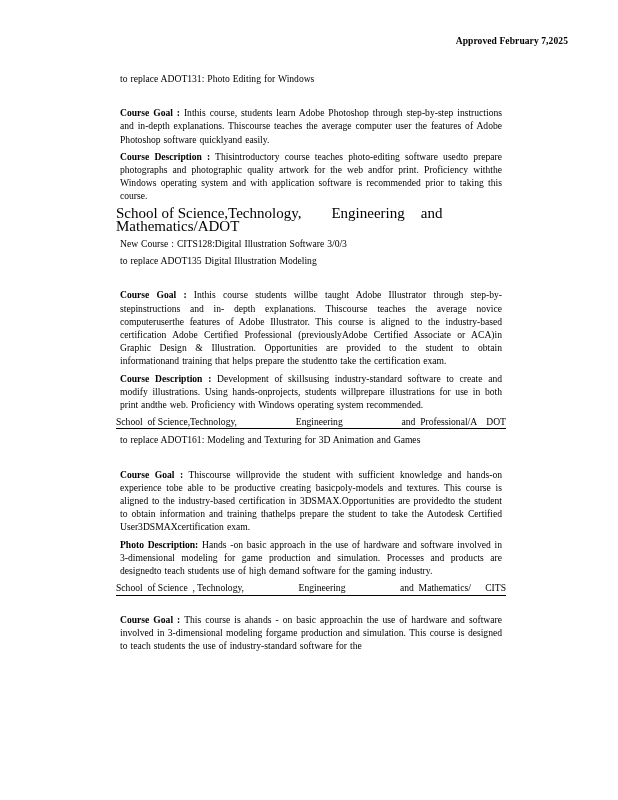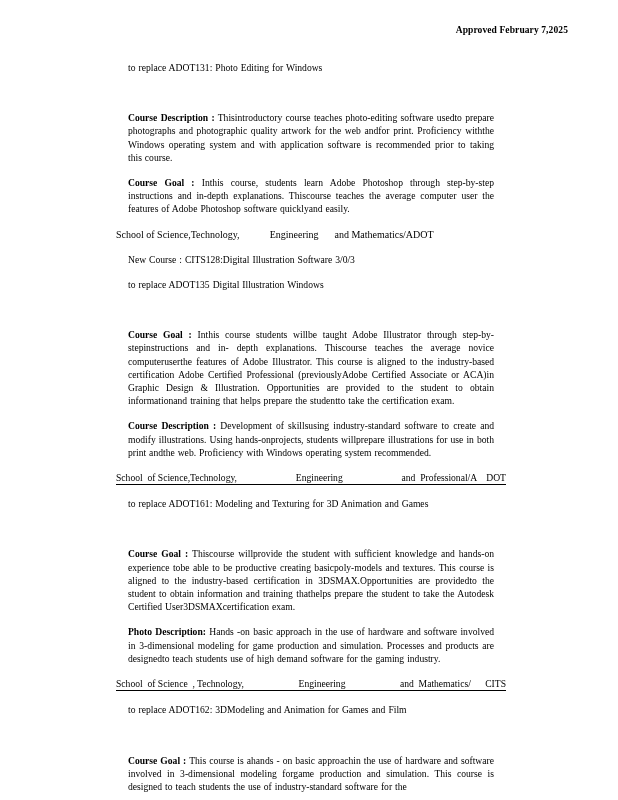--- a/index.html
+++ b/index.html
@@ -12,36 +12,36 @@
     height: 800px;
     font-family: "Liberation Serif", serif;
     color: #000000;
     overflow: hidden;
   }
   .page {
     position: relative;
     width: 618px;
     height: 584px;
     box-sizing: border-box;
-    padding: 25px 46px 20px 46px;
+    padding: 36px 46px 20px 46px;
   }
   .approval {
     text-align: right;
     font-size: 9.5px;
     font-weight: bold;
     font-family: "Liberation Serif", serif;
     letter-spacing: 0.1px;
     margin: 0 0 26px 0;
     padding-right: 4px;
   }
   .body-col {
     margin: 0 66px 0 70px;
   }
   p.ln {
-    margin: 12px;
+    margin: 4px;
     font-size: 9.6px;
     line-height: 13.2px;
     text-align: justify;
     text-justify: inter-word;
     word-spacing: 0.6px;
   }
   p.ln.nojust {
     text-align: left;
   }
   .gap {
@@ -52,46 +52,46 @@
     display: flex;
     justify-content: space-between;
     font-size: 9.6px;
     line-height: 13.2px;
     border-bottom: 1px solid #000;
     width: 100%;
     box-sizing: border-box;
   }
   .school-line span { white-space: pre; }
   .blockhead {
-    font-size: 10px;
+    font-size: 15px;
     line-height: 13.2px;
   }
 </style>
 </head>
 <body>
 
 <div class="page">
 
   <div class="approval">Approved February 7,2025</div>
 
   <div class="body-col">
 
     <p class="ln nojust">to replace  ADOT131: Photo Editing for Windows</p>
     <div class="gap"></div>
 
+    <p class="ln"><span class="bold">Course   Goal :</span><span> Inthis  course,  students   learn  Adobe  Photoshop  through   step-by-step instructions  and in-depth  explanations.  Thiscourse  teaches  the  average   computer  user the  features  of Adobe Photoshop software quicklyand easily.</span></p>
+
     <p class="ln"><span class="bold">Course   Description   :</span><span> Thisintroductory  course teaches  photo-editing software usedto prepare  photographs  and  photographic  quality artwork for the  web andfor  print. Proficiency withthe  Windows operating  system and with application software  is recommended   prior to taking this course.</span></p>
-
-    <p class="ln"><span class="bold">Course   Goal :</span><span> Inthis  course,  students   learn  Adobe  Photoshop  through   step-by-step instructions  and in-depth  explanations.  Thiscourse  teaches  the  average   computer  user the  features  of Adobe Photoshop software quicklyand easily.</span></p>
 
     <div class="blockhead">
       <span>School  of Science,Technology,</span><span style="display:inline-block;width:30px"></span><span>Engineering</span><span style="display:inline-block;width:16px"></span><span>and Mathematics/ADOT</span>
     </div>
 
     <p class="ln nojust">New   Course   : CITS128:Digital Illustration Software 3/0/3</p>
-    <p class="ln nojust">to replace  ADOT135 Digital Illustration Windows</p>
+    <p class="ln nojust">to replace  ADOT135 Digital Illustration Modeling</p>
 
     <div class="gap"></div>
 
     <p class="ln"><span class="bold">Course   Goal :</span><span> Inthis  course students  willbe  taught  Adobe  Illustrator through  step-by-stepinstructions and in- depth explanations.  Thiscourse  teaches  the  average  novice computeruserthe  features  of Adobe Illustrator.  This  course  is aligned  to the  industry-based  certification Adobe  Certified Professional  (previouslyAdobe Certified Associate or ACA)in  Graphic Design &amp; Illustration.  Opportunities  are  provided  to the student  to obtain  informationand   training  that helps prepare  the studentto  take  the  certification exam.</span></p>
 
     <p class="ln"><span class="bold">Course   Description   :</span><span> Development of skillsusing industry-standard  software  to create and modify illustrations.  Using hands-onprojects,  students  willprepare  illustrations for use  in both print andthe  web.  Proficiency with Windows operating  system recommended.</span></p>
 
     <div class="school-line">
       <span>School  of Science,Technology,</span>
         <span>Engineering</span>
@@ -105,20 +105,19 @@
     <p class="ln"><span class="bold">Course   Goal :</span><span>  Thiscourse  willprovide  the  student  with  sufficient  knowledge  and hands-on experience   tobe  able  to be  productive creating  basicpoly-models  and  textures.  This course  is aligned  to the  industry-based  certification  in 3DSMAX.Opportunities are providedto  the  student  to obtain  information and  training  thathelps  prepare  the student  to take  the  Autodesk Certified User3DSMAXcertification  exam.</span></p>
 
     <p class="ln"><span class="bold">Photo   Description:</span><span>   Hands -on basic approach  in the use of hardware  and software involved  in 3-dimensional  modeling for game  production  and simulation.  Processes  and products  are  designedto   teach  students use of high demand  software  for the gaming industry.</span></p>
 
     <div class="school-line">
       <span>School  of Science  , Technology,</span>
         <span>Engineering</span>
         <span>and  Mathematics/      CITS</span>
     </div>
 
-    <p class="ln nojust">to replace  ADOT162: 3DModeling  and Animation for Games and Film</p>
 
     <div class="gap"></div>
 
     <p class="ln"><span class="bold">Course   Goal :</span><span> This course  is ahands - on basic approachin  the use of hardware   and software  involved  in 3-dimensional  modeling  forgame   production  and simulation.  This course  is designed  to teach  students  the use of industry-standard  software  for the</span></p>
 
   </div>
 </div>
 
 </body></html>

